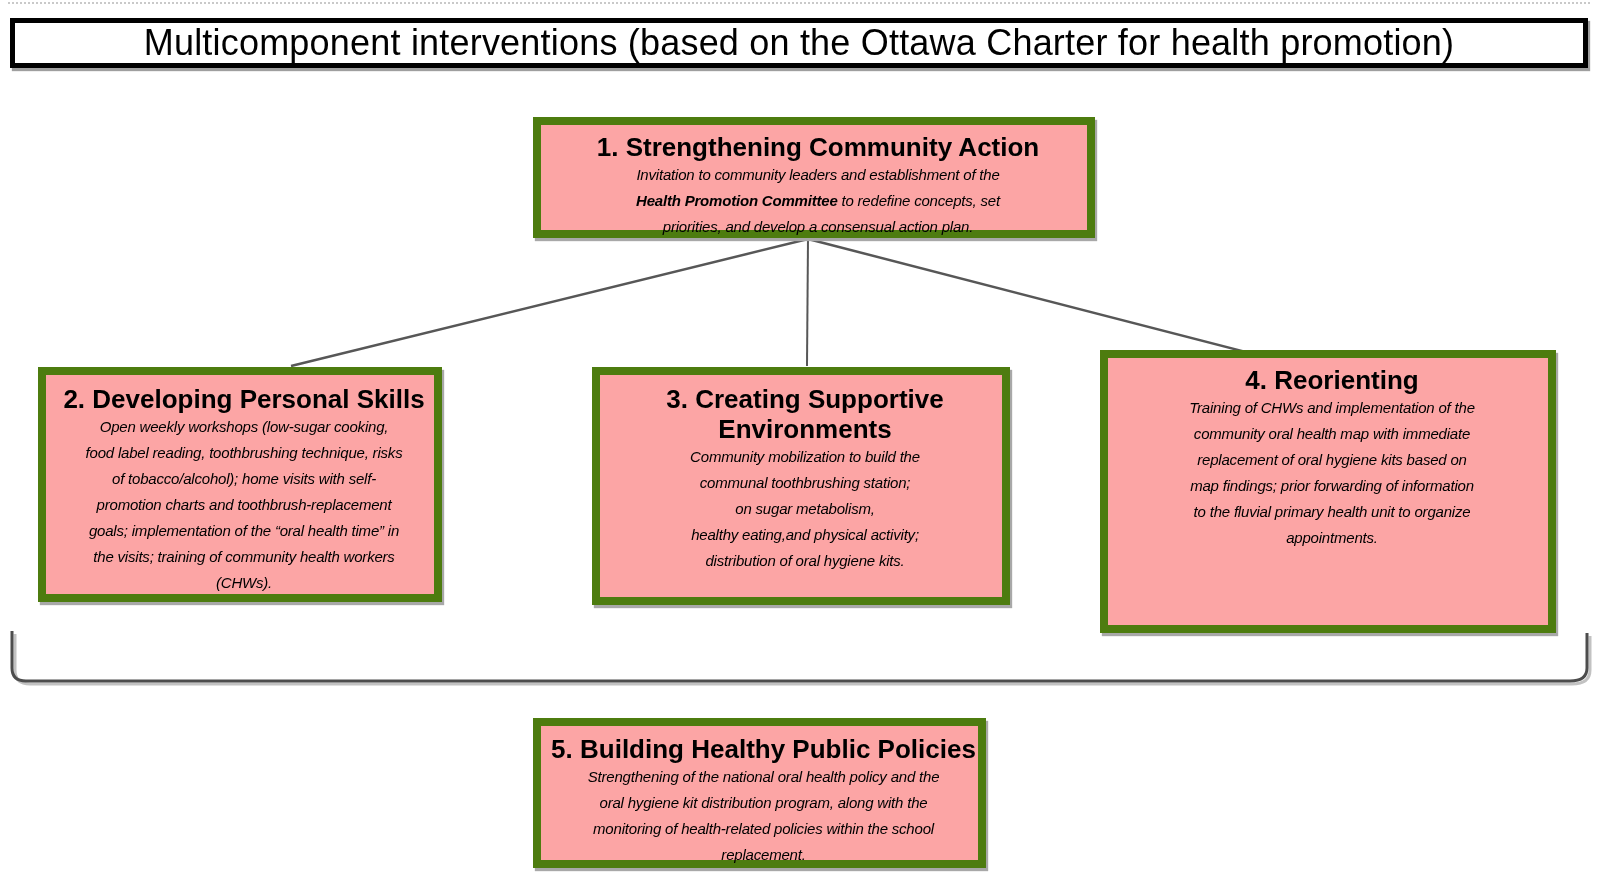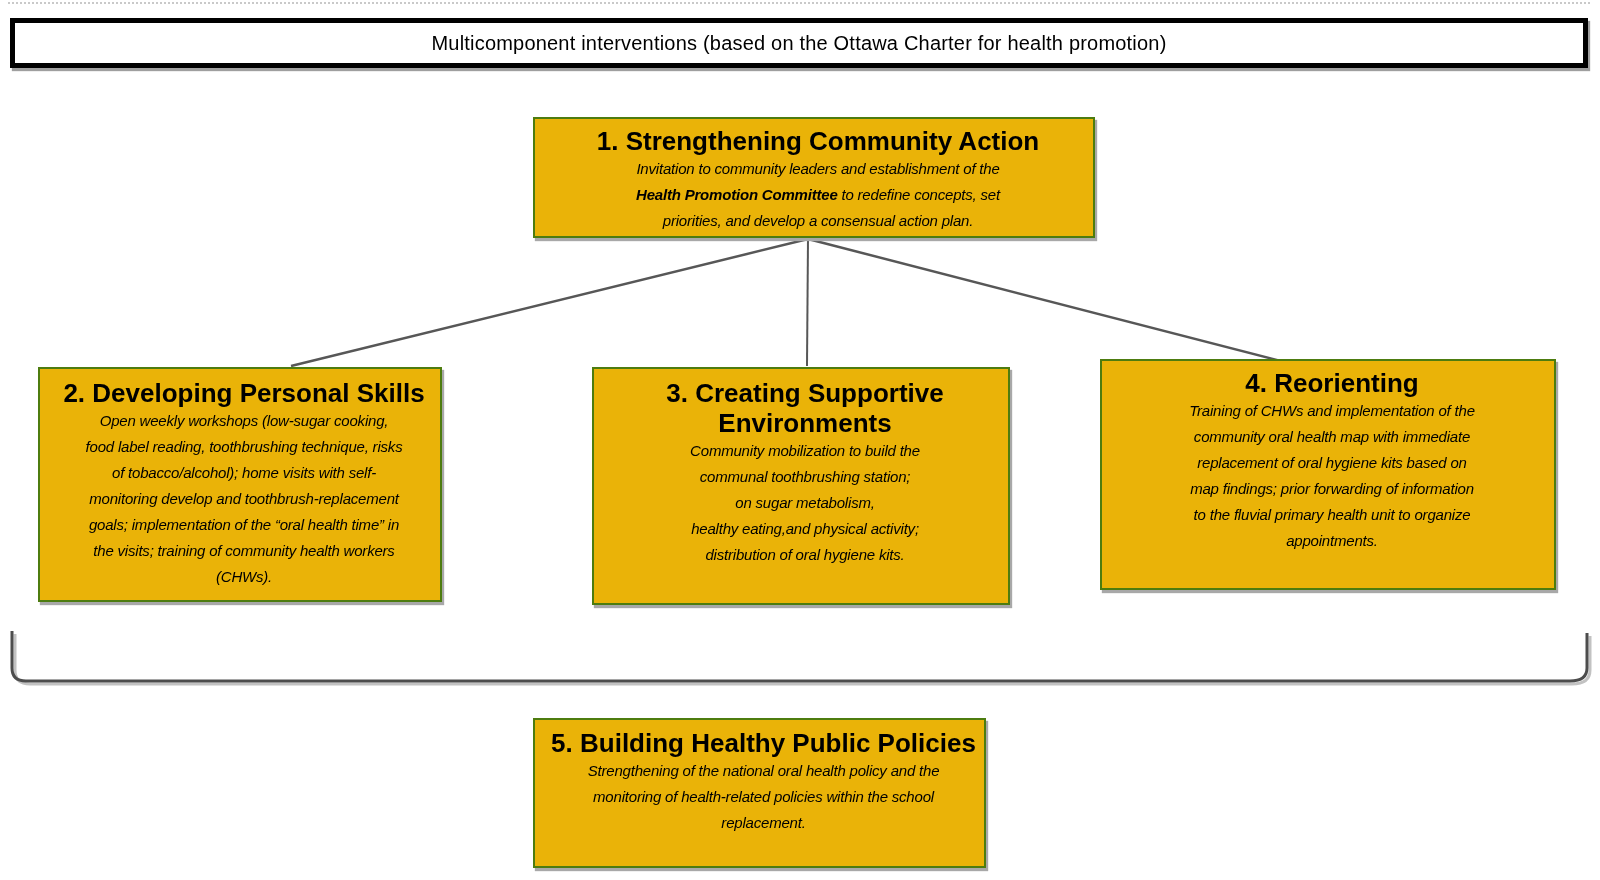--- a/index.html
+++ b/index.html
@@ -30,58 +30,58 @@
     width: 1568px;
     height: 40px;
     border: 5px solid #000;
     box-shadow: 2px 3px 1px #9f9f9f;
     background: #fff;
     display: flex;
     align-items: center;
     justify-content: center;
   }
   .banner-text {
-    font-size: 20px;
+    font-size: 36px;
     font-weight: 400;
     letter-spacing: 0.2px;
     white-space: nowrap;
   }
   .connector-layer {
     position: absolute;
     left: 0;
     top: 0;
     width: 1600px;
     height: 880px;
     pointer-events: none;
   }
   .box {
     position: absolute;
-    background: #eab308;
-    border: 2px solid #4d7c0f;
+    background: #fca5a5;
+    border: 8px solid #4d7c0f;
     box-shadow: 2px 3px 1px #a8a8a8;
     box-sizing: border-box;
     text-align: center;
     padding-left: 8px;
   }
   .box-title {
     font-size: 26px;
     font-weight: bold;
     line-height: 30px;
   }
   .box-body {
     font-size: 15px;
     font-style: italic;
     line-height: 26px;
     letter-spacing: -0.2px;
   }
   .box-body .bold { font-weight: bold; }
   .box1 { left: 533px; top: 117px; width: 562px; height: 121px; padding-top: 7px; }
   .box2 { left: 38px;  top: 367px; width: 404px; height: 235px; padding-top: 9px; }
   .box3 { left: 592px; top: 367px; width: 418px; height: 238px; padding-top: 9px; }
-  .box4 { left: 1100px; top: 359px; width: 456px; height: 231px; padding-top: 7px; }
+  .box4 { left: 1100px; top: 350px; width: 456px; height: 283px; padding-top: 7px; }
   .box5 { left: 533px; top: 718px; width: 453px; height: 150px; padding-top: 8px; }
 </style>
 </head>
 <body>
 
 <div class="stage">
 
   <div class="top-artifact"></div>
 
   <div class="banner">
@@ -108,21 +108,21 @@
   </div>
 
   <div class="box box2">
     <div class="box-title">
         <div>2. Developing Personal Skills</div>
       </div>
     <div class="box-body">
         <div><span>Open weekly workshops (low-sugar cooking,</span></div>
         <div><span>food label reading, toothbrushing technique, risks</span></div>
         <div><span>of tobacco/alcohol); home visits with self-</span></div>
-        <div><span>monitoring develop and toothbrush-replacement</span></div>
+        <div><span>promotion charts and toothbrush-replacement</span></div>
         <div><span>goals; implementation of the “oral health time” in</span></div>
         <div><span>the visits; training of community health workers</span></div>
         <div><span>(CHWs).</span></div>
       </div>
   </div>
 
   <div class="box box3">
     <div class="box-title">
         <div>3. Creating Supportive</div>
         <div>Environments</div>
@@ -149,18 +149,19 @@
         <div><span>appointments.</span></div>
       </div>
   </div>
 
   <div class="box box5">
     <div class="box-title">
         <div>5. Building Healthy Public Policies</div>
       </div>
     <div class="box-body">
         <div><span>Strengthening of the national oral health policy and the</span></div>
+        <div><span>oral hygiene kit distribution program, along with the</span></div>
         <div><span>monitoring of health-related policies within the school</span></div>
         <div><span>replacement.</span></div>
       </div>
   </div>
 
 </div>
 
 </body></html>

